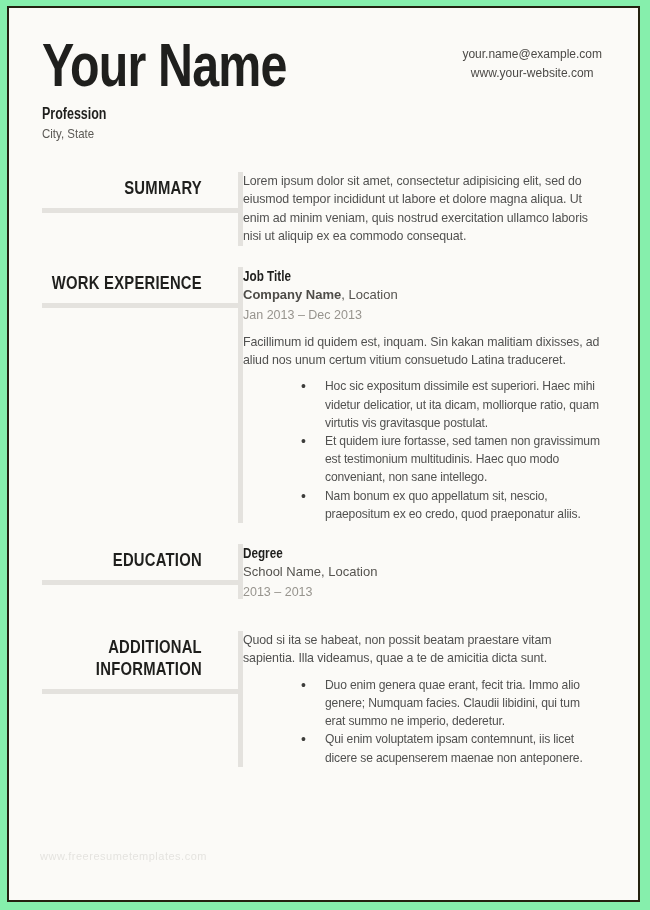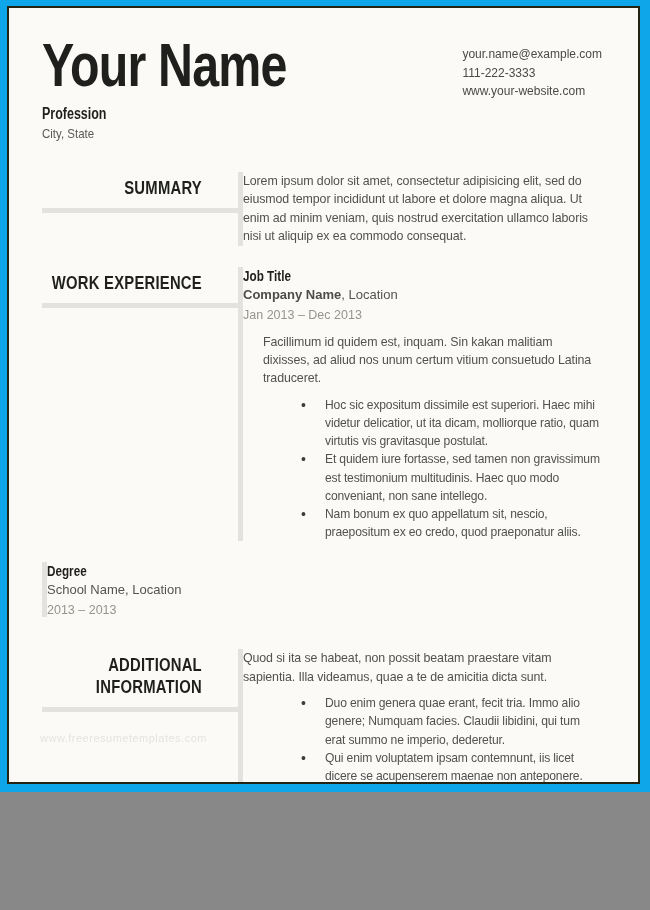--- a/index.html
+++ b/index.html
@@ -2,22 +2,22 @@
 <html><head>
 <meta charset="utf-8">
 <style>
   * { margin: 0; padding: 0; box-sizing: border-box; }
   html, body { background: #888; }
   body { font-family: "Liberation Sans", sans-serif; }
 
   .canvas {
     position: relative;
     width: 650px;
-    height: 792px;
-    background: #0ea5e9;
+    height: 910px;
+    background: #86efac;
     margin: 0 auto;
     overflow: hidden;
   }
   .sheet {
     position: absolute;
     left: 7px; top: 6px; right: 10px; bottom: 8px;
     background: #fbfaf7;
     border: 2px solid #242210;
     padding: 26px 36px 0 33px;
     overflow: hidden;
@@ -45,21 +45,21 @@
     margin-top: 9px;
   }
   .city {
     font-size: 13.5px;
     font-weight: 400;
     color: #5b5955;
     margin-top: 3px;
     transform: scaleX(0.85);
   }
   .contact {
-    text-align: left;
+    text-align: center;
     font-size: 12px;
     line-height: 18.5px;
     color: #4c4a47;
     padding-top: 11px;
     flex: none;
     margin-left: 29px;
   }
 
   
   .section { display: flex; margin-bottom: 21px; }
@@ -91,21 +91,21 @@
     letter-spacing: -0.1px;
   }
 
   .entry-title {
     font-size: 15px;
     line-height: 17px;
   }
   .entry-line2 { font-size: 13px; color: #55534f; line-height: 18px; margin-top: 1px; }
   .entry-line2 .co { font-weight: 700; color: #4e4c48; }
   .entry-dates { font-size: 12.5px; color: #97948e; margin-top: 4px; }
-  .entry-para { margin-top: 11px; margin-left: 20px; }
+  .entry-para { margin-top: 11px; }
 
   ul.bullets { list-style: none; margin: 8px 0 0 56px; }
   ul.bullets li {
     position: relative;
     padding-left: 26px;
     font-size: 12.1px;
     line-height: 18.2px;
     color: #515150;
     letter-spacing: -0.15px;
   }
@@ -136,21 +136,20 @@
   <div class="sheet">
 
     <div class="header">
       <div>
         <div class="name cond">Your Name</div>
         <div><span class="profession cond">Profession</span></div>
         <div><span class="city cond">City, State</span></div>
       </div>
       <div class="contact">
         <div>your.name@example.com</div>
-        <div>111-222-3333</div>
         <div>www.your-website.com</div>
       </div>
     </div>
 
     <div class="section">
       <div class="sec-left">
         <span class="sec-label cond">SUMMARY</span>
         <div class="sec-underline"></div>
       </div>
       <div class="sec-right">
@@ -170,20 +169,24 @@
         <p class="body-text entry-para">Facillimum id quidem est, inquam. Sin kakan malitiam dixisses, ad aliud nos unum certum vitium consuetudo Latina traduceret.</p>
         <ul class="bullets">
           <li>Hoc sic expositum dissimile est superiori. Haec mihi videtur delicatior, ut ita dicam, molliorque ratio, quam virtutis vis gravitasque postulat.</li>
           <li>Et quidem iure fortasse, sed tamen non gravissimum est testimonium multitudinis. Haec quo modo conveniant, non sane intellego.</li>
           <li>Nam bonum ex quo appellatum sit, nescio, praepositum ex eo credo, quod praeponatur aliis.</li>
         </ul>
       </div>
     </div>
 
     <div class="section gap-lg">
+      <div class="sec-left">
+        <span class="sec-label cond">EDUCATION</span>
+        <div class="sec-underline"></div>
+      </div>
       <div class="sec-right">
         <div><span class="entry-title cond">Degree</span></div>
         <div class="entry-line2">School Name, Location</div>
         <div class="entry-dates">2013 – 2013</div>
       </div>
     </div>
 
     <div class="section">
       <div class="sec-left">
         <span class="sec-label cond">ADDITIONAL INFORMATION</span>

